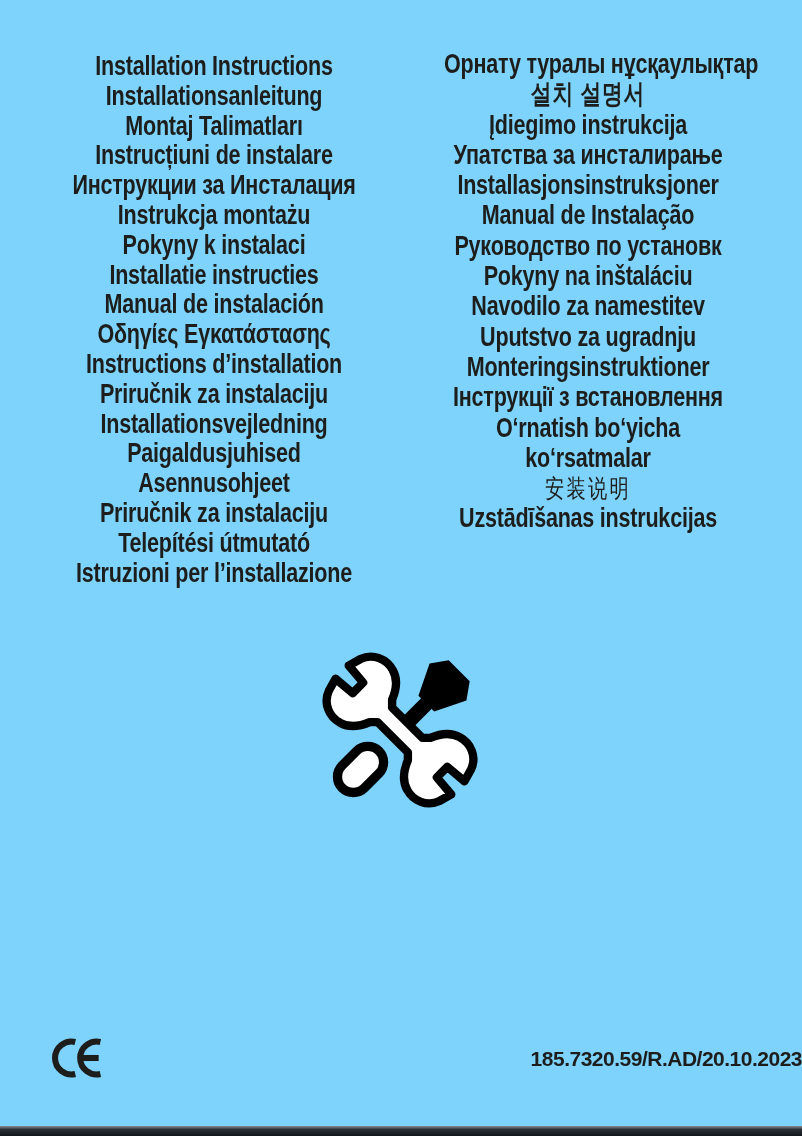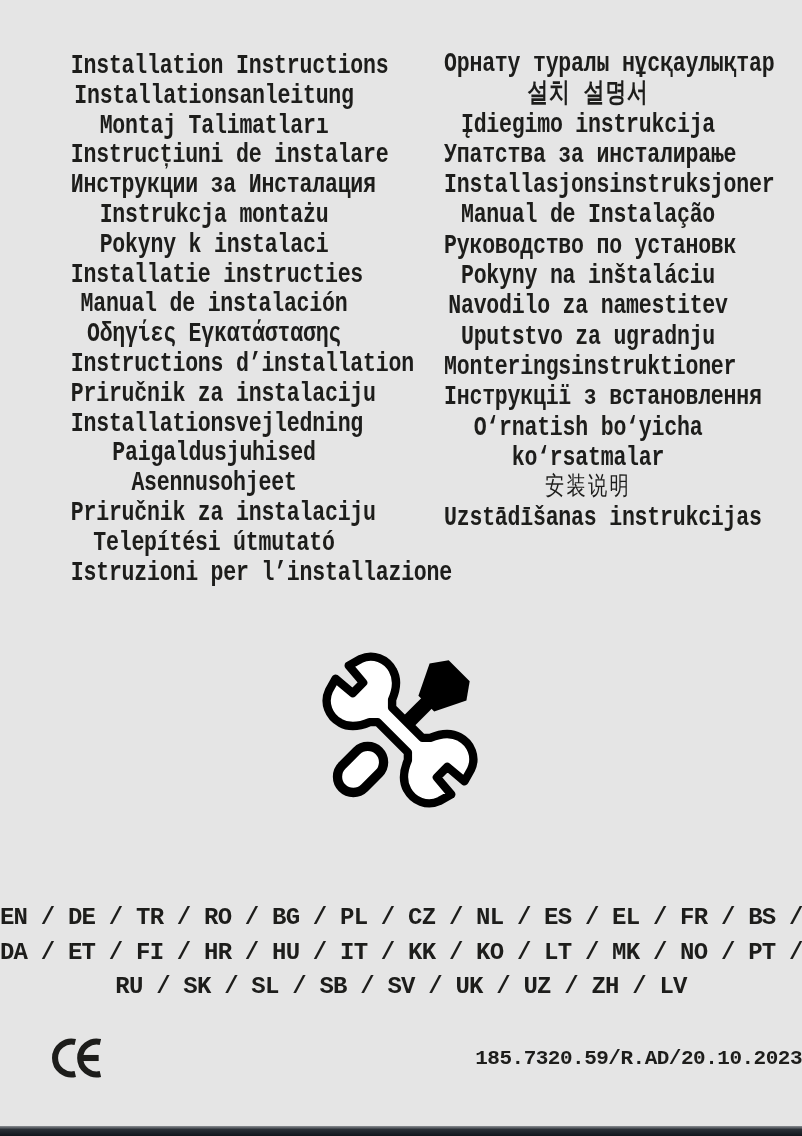--- a/index.html
+++ b/index.html
@@ -11,22 +11,21 @@
     width: 802px;
     height: 1136px;
     position: relative;
     overflow: hidden;
     font-family: "Liberation Sans", sans-serif;
     color: #1d1d1b;
   }
   .page {
     position: absolute;
     inset: 0;
-    background: #e5e5e5;
-    font-family: Liberation Mono, monospace;
+    background: #7dd3fc;
   }
   .title-col {
     position: absolute;
     text-align: center;
     font-weight: bold;
     font-size: 28px;
     transform: scaleX(0.77);
     transform-origin: 50% 0;
   }
   .title-col .title-line {
@@ -193,28 +192,20 @@
       <path d="M 76 16 L 90 12 L 92 36 L 108 36 L 110 12 L 124 16
                C 138 21 144 36 140 49 C 137 60 127 67 117 71 L 111 77
                L 111 123 L 117 129 C 127 133 137 140 140 151
                C 144 164 138 179 124 184 L 110 188 L 108 164 L 92 164
                L 90 188 L 76 184 C 62 179 56 164 60 151
                C 63 140 73 133 83 129 L 89 123 L 89 77 L 83 71
                C 73 67 63 60 60 49 C 56 36 62 21 76 16 Z" fill="#fff" stroke="#000" stroke-width="9" stroke-linejoin="round"></path>
     </g>
   </svg>
 
-  <div class="lang-codes">
-
-      <div class="codes-line">EN / DE / TR / RO / BG / PL / CZ / NL / ES / EL / FR / BS /</div>
-
-      <div class="codes-line">DA / ET / FI / HR / HU / IT / KK / KO / LT / MK / NO / PT /</div>
-
-      <div class="codes-line">RU / SK / SL / SB / SV / UK / UZ / ZH / LV</div>
-    </div>
 
   <svg class="ce-mark" viewBox="0 0 120 100" aria-hidden="true">
     <path d="M 56 13 A 38 38 0 1 0 56 87" fill="none" stroke="#1d1d1b" stroke-width="14" stroke-linecap="butt"></path>
     <path d="M 114 13 A 38 38 0 1 0 114 87" fill="none" stroke="#1d1d1b" stroke-width="14" stroke-linecap="butt"></path>
     <path d="M 64 50 L 110 50" fill="none" stroke="#1d1d1b" stroke-width="14"></path>
   </svg>
 
   <div class="doc-number">185.7320.59/R.AD/20.10.2023</div>
 
   <div class="footer-bar"></div>

